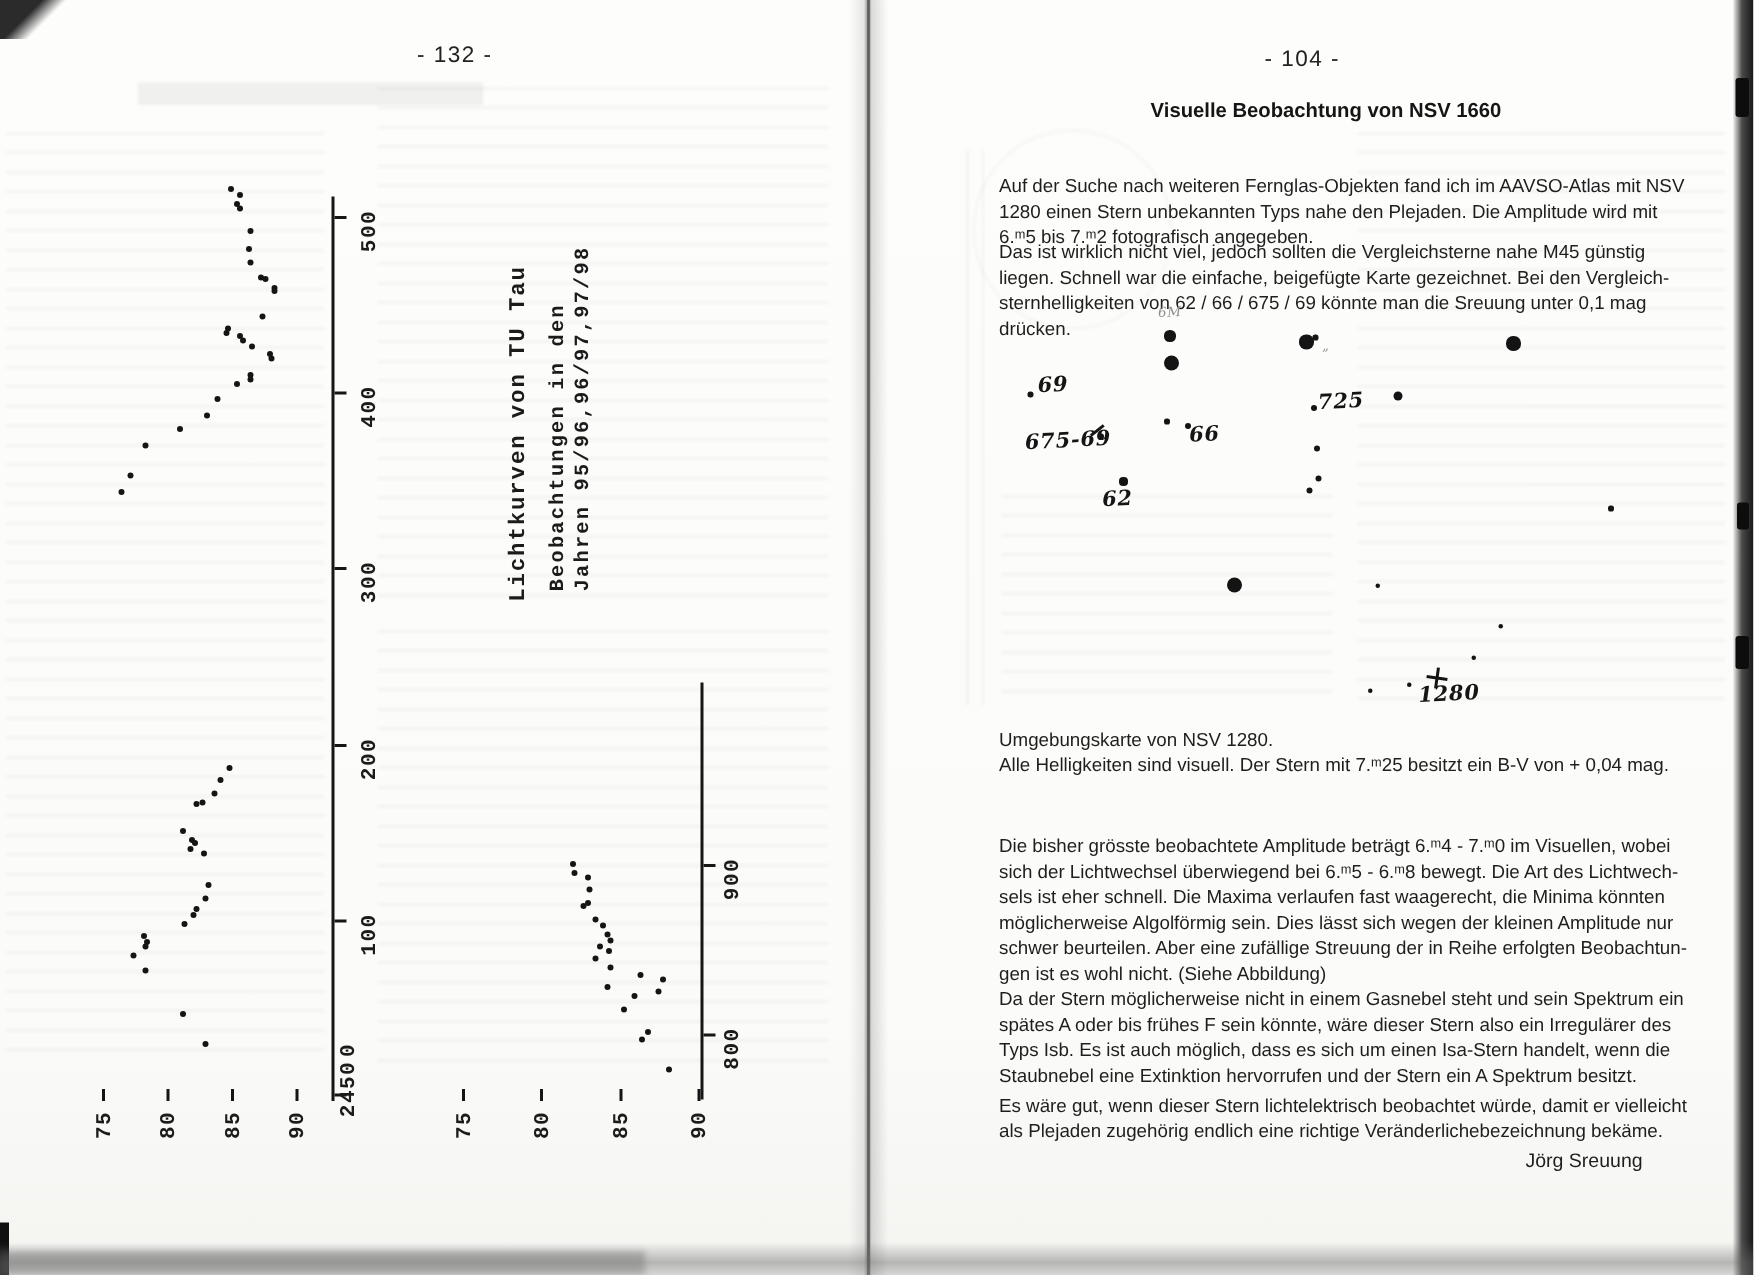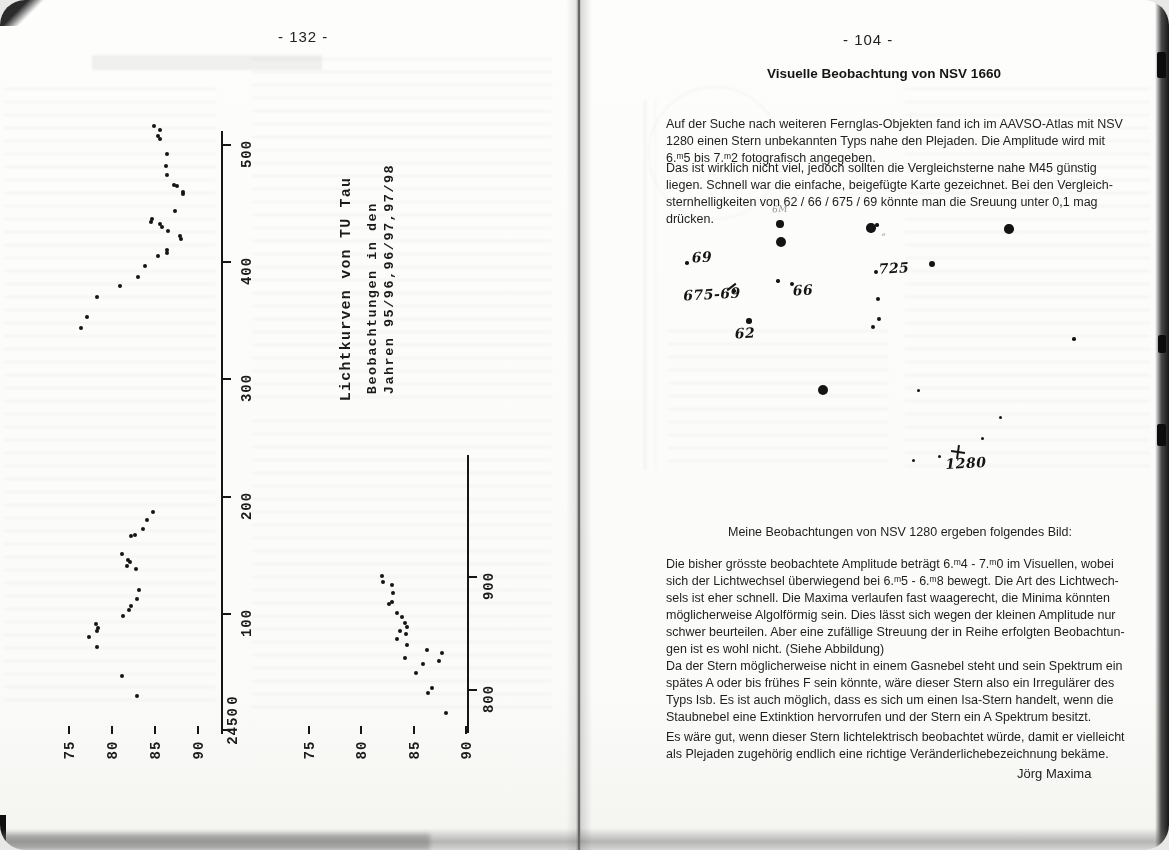--- a/index.html
+++ b/index.html
@@ -1,18 +1,18 @@
 <!DOCTYPE html>
 <html><head>
 <meta charset="utf-8">
 <style>
   html,body{margin:0;padding:0;background:#e8e8e6;}
   .scan{position:relative;width:1169px;height:850px;overflow:hidden;
         background:linear-gradient(to bottom,#fdfdfc 0%,#fbfbf9 80%,#f4f4f1 100%);
-        font-family:"Liberation Sans",sans-serif;color:#1c1c1c;border-radius:25px;}
+        font-family:"Liberation Sans",sans-serif;color:#1c1c1c;}
   .page-num{position:absolute;font-size:15px;letter-spacing:1px;color:#222;}
   .para{position:absolute;font-size:12.5px;line-height:17px;white-space:pre-line;color:#1e1e1e;}
   .doc-title{position:absolute;font-size:13.5px;font-weight:bold;text-align:center;color:#151515;}
   .centered{text-align:center;}
   .signature{position:absolute;font-size:13px;color:#1e1e1e;}
   
   .rtitle{position:absolute;font-family:"Liberation Mono","DejaVu Sans Mono",monospace;font-weight:600;
           color:#1b1b1b;transform:translate(-50%,-50%) rotate(-90deg);white-space:nowrap;}
   .rlabel{position:absolute;font-family:"Liberation Mono","DejaVu Sans Mono",monospace;font-size:14px;font-weight:600;
           color:#1b1b1b;transform:translate(-50%,-50%) rotate(-90deg);white-space:nowrap;letter-spacing:1px;}
@@ -221,34 +221,35 @@
       <div class="hand" style="left: 148px; top: 95px;">66</div>
       <div class="hand" style="left: 57px; top: 99px;">675-69</div>
       <div class="hand" style="left: 90px; top: 138px;">62</div>
       <div class="hand" style="left: 311px; top: 268px;">1280</div>
       <div style="left: 296px; top: 250px; width: 14px; height: 14px; transform: rotate(8deg);">
         <div style="left: 6px; top: 0px; width: 2.4px; height: 14px; background: rgb(20, 20, 20);"></div>
         <div style="left: 0px; top: 6px; width: 14px; height: 2.4px; background: rgb(20, 20, 20);"></div>
       </div>
     </div>
 
-  <div class="para centered" style="left:680px;top:524px;width:440px;">Meine Beobachtungen von NSV 1280 ergeben folgendes Bild:</div>
+  <div class="para" style="left:666px;top:485px;width:470px;">Umgebungskarte von NSV  1280.
+Alle Helligkeiten sind visuell. Der Stern mit 7.ᵐ25 besitzt ein B-V von + 0,04 mag.</div>
   <div class="para" style="left:666px;top:556px;width:465px;">Die bisher  grösste beobachtete Amplitude beträgt 6.ᵐ4 - 7.ᵐ0 im Visuellen, wobei
 sich der Lichtwechsel überwiegend bei 6.ᵐ5 - 6.ᵐ8 bewegt. Die Art des Lichtwech-
 sels ist eher schnell. Die Maxima verlaufen fast waagerecht, die Minima könnten
 möglicherweise Algolförmig sein. Dies lässt sich wegen der kleinen Amplitude nur
 schwer beurteilen. Aber eine zufällige Streuung  der in Reihe erfolgten Beobachtun-
 gen ist es wohl nicht. (Siehe Abbildung)</div>
   <div class="para" style="left:666px;top:658px;width:465px;">Da der Stern möglicherweise nicht in einem Gasnebel steht und sein Spektrum ein
 spätes A oder bis frühes F sein könnte, wäre dieser Stern also ein Irregulärer des
 Typs Isb. Es ist auch möglich, dass es sich um einen Isa-Stern handelt, wenn die
 Staubnebel eine Extinktion hervorrufen und der Stern ein A Spektrum besitzt.</div>
   <div class="para" style="left:666px;top:729px;width:465px;">Es wäre gut, wenn dieser Stern lichtelektrisch beobachtet würde, damit er vielleicht
 als Plejaden zugehörig endlich eine richtige Veränderlichebezeichnung bekäme.</div>
-  <div class="signature" style="left:1017px;top:766px;">Jörg Maxima</div>
+  <div class="signature" style="left:1017px;top:766px;">Jörg Sreuung</div>
 
   <div class="gutter"></div>
   <div class="gutter-core"></div>
   <div class="edge-right"></div>
   <div class="edge-blob" style="left:1157px;top:52px;width:9px;height:26px;"></div>
   <div class="edge-blob" style="left:1158px;top:335px;width:8px;height:18px;"></div>
   <div class="edge-blob" style="left:1157px;top:424px;width:9px;height:22px;"></div>
   <div class="corner-tl"></div>
   <div class="corner-bl"></div>
   <div class="edge-bottom-left"></div>

